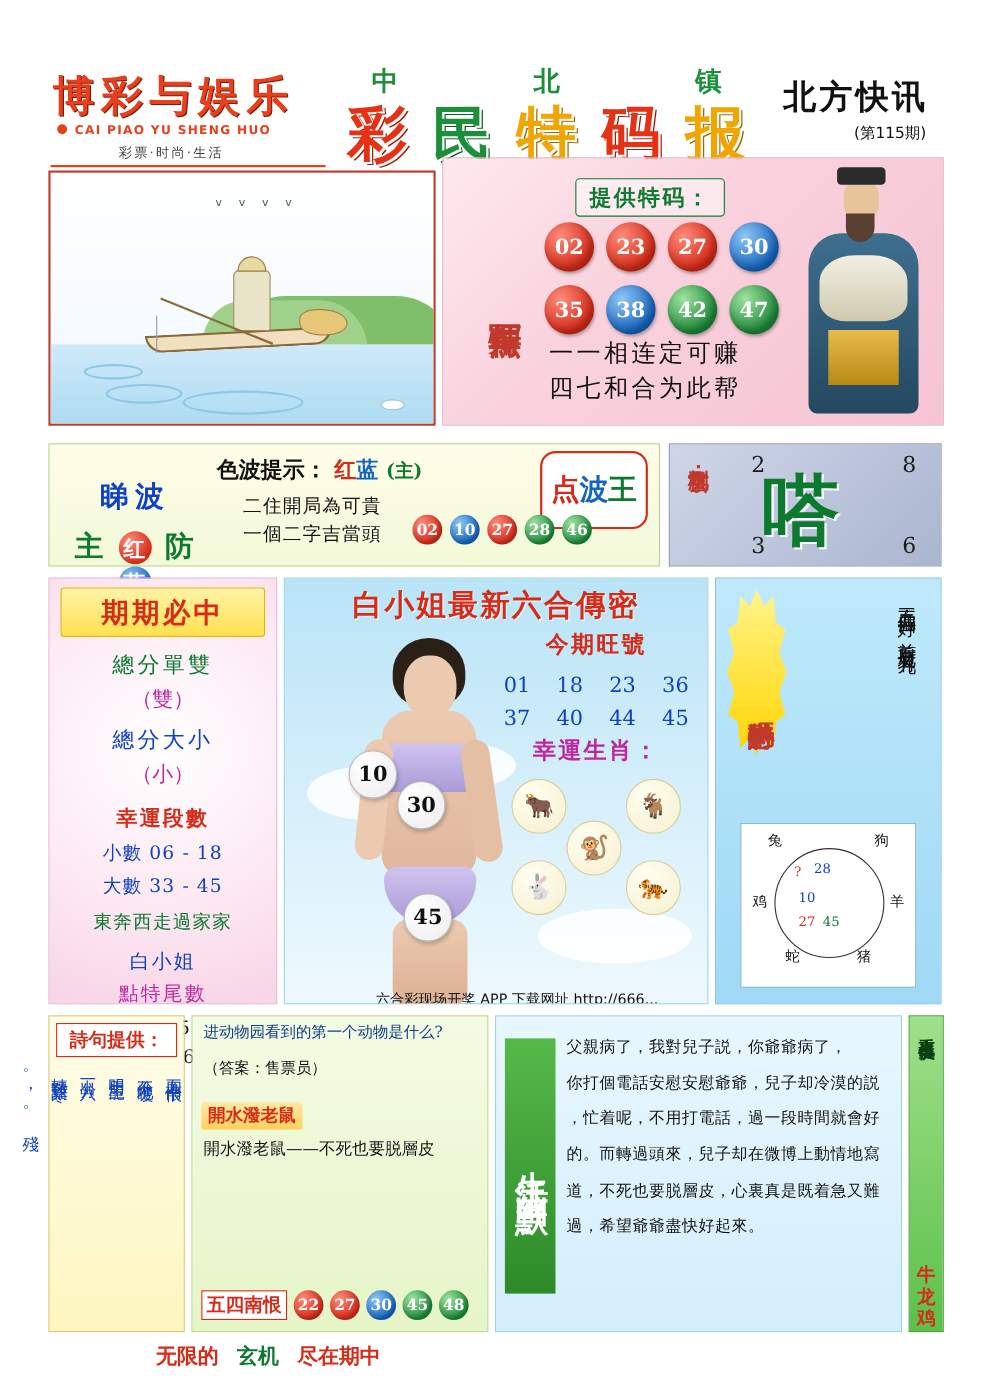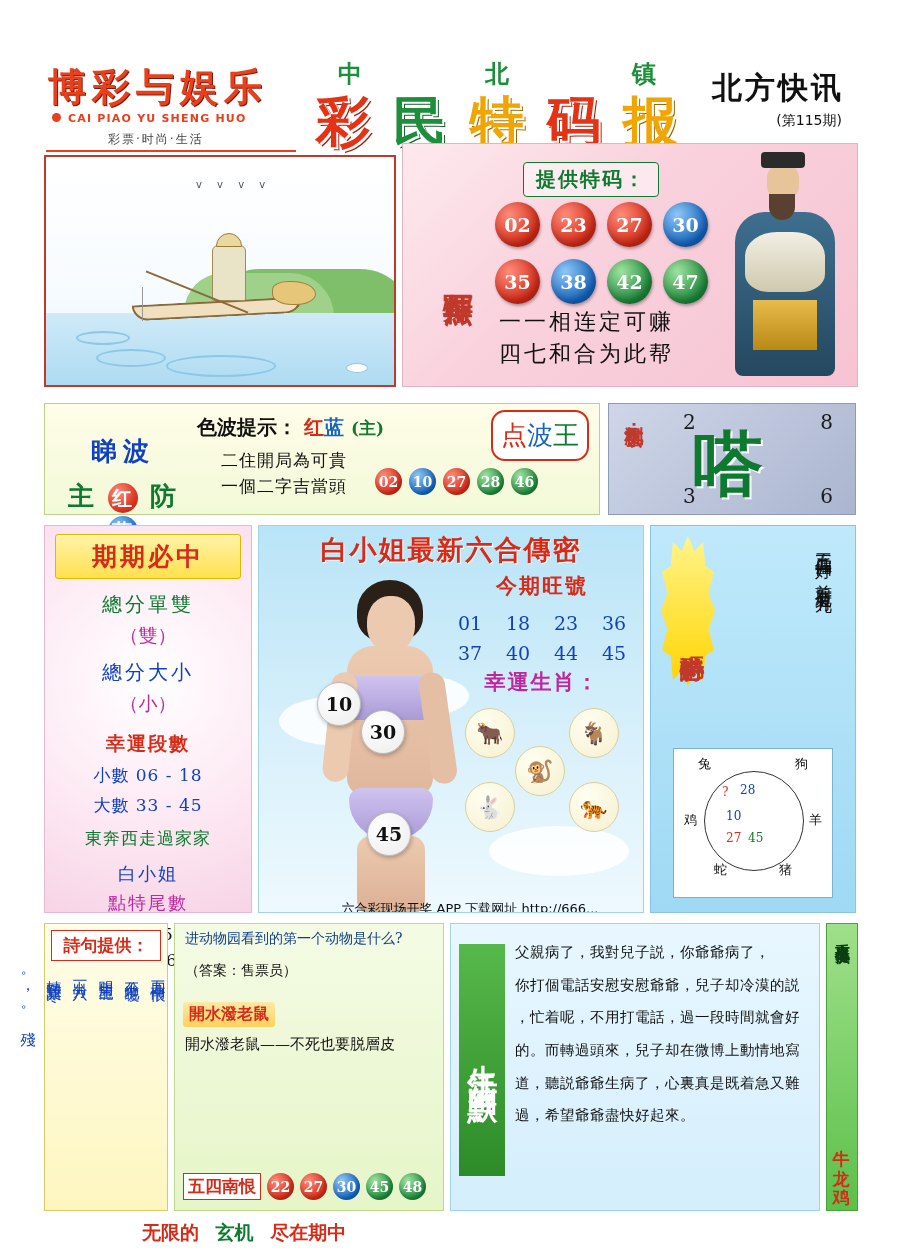--- a/index.html
+++ b/index.html
@@ -210,22 +210,22 @@
   .bo-hint {
     position: absolute; left: 152px; top: 10px;
     font-family: "DejaVu Serif", serif; font-size: 20px; font-weight: bold; color: #111;
   }
   .bo-hint .rd { color: #d62b18; }
   .bo-hint .bl { color: #1565c0; }
   .bo-hint .zh { color: #0e7a2f; font-size: 17px; }
   .bo-badge {
     position: absolute; right: 10px; top: 6px;
     border: 2px solid #d62b18; border-radius: 14px; background: #fff;
-    padding: 6px 8px;
-    font-family: "DejaVu Serif", serif; font-size: 26px; font-weight: normal;
+    padding: 16px 8px;
+    font-family: "DejaVu Serif", serif; font-size: 26px; font-weight: bold;
   }
   .bo-badge .p1 { color: #d62b18; }
   .bo-badge .p2 { color: #1565c0; }
   .bo-badge .p3 { color: #0e7a2f; }
   .bo-poem {
     position: absolute; left: 176px; top: 44px;
     font-family: "DejaVu Serif", serif; font-size: 17px; color: #111;
     line-height: 1.5; letter-spacing: 1px;
   }
   .bo-balls { position: absolute; left: 330px; top: 64px; display: flex; gap: 7px; }
@@ -718,21 +718,21 @@
       </div>
     </div>
 
     <div class="humor">
       <div class="hm-vert">生活幽默</div>
       <div class="hm-body">
         <div>父親病了，我對兒子説，你爺爺病了，</div>
         <div>你打個電話安慰安慰爺爺，兒子却冷漠的説</div>
         <div>，忙着呢，不用打電話，過一段時間就會好</div>
         <div>的。而轉過頭來，兒子却在微博上動情地寫</div>
-        <div>道，聽説爺爺生病了，心裏真是既着急又難</div>
+        <div>道，不死也要脱層皮，心裏真是既着急又難</div>
         <div>過，希望爺爺盡快好起來。</div>
       </div>
     </div>
 
     <div class="zhongdian">
       <span class="zd-txt">重点生肖提供：</span>
       <span class="zd-nums">牛 龙 鸡</span>
     </div>
   </div>
 

